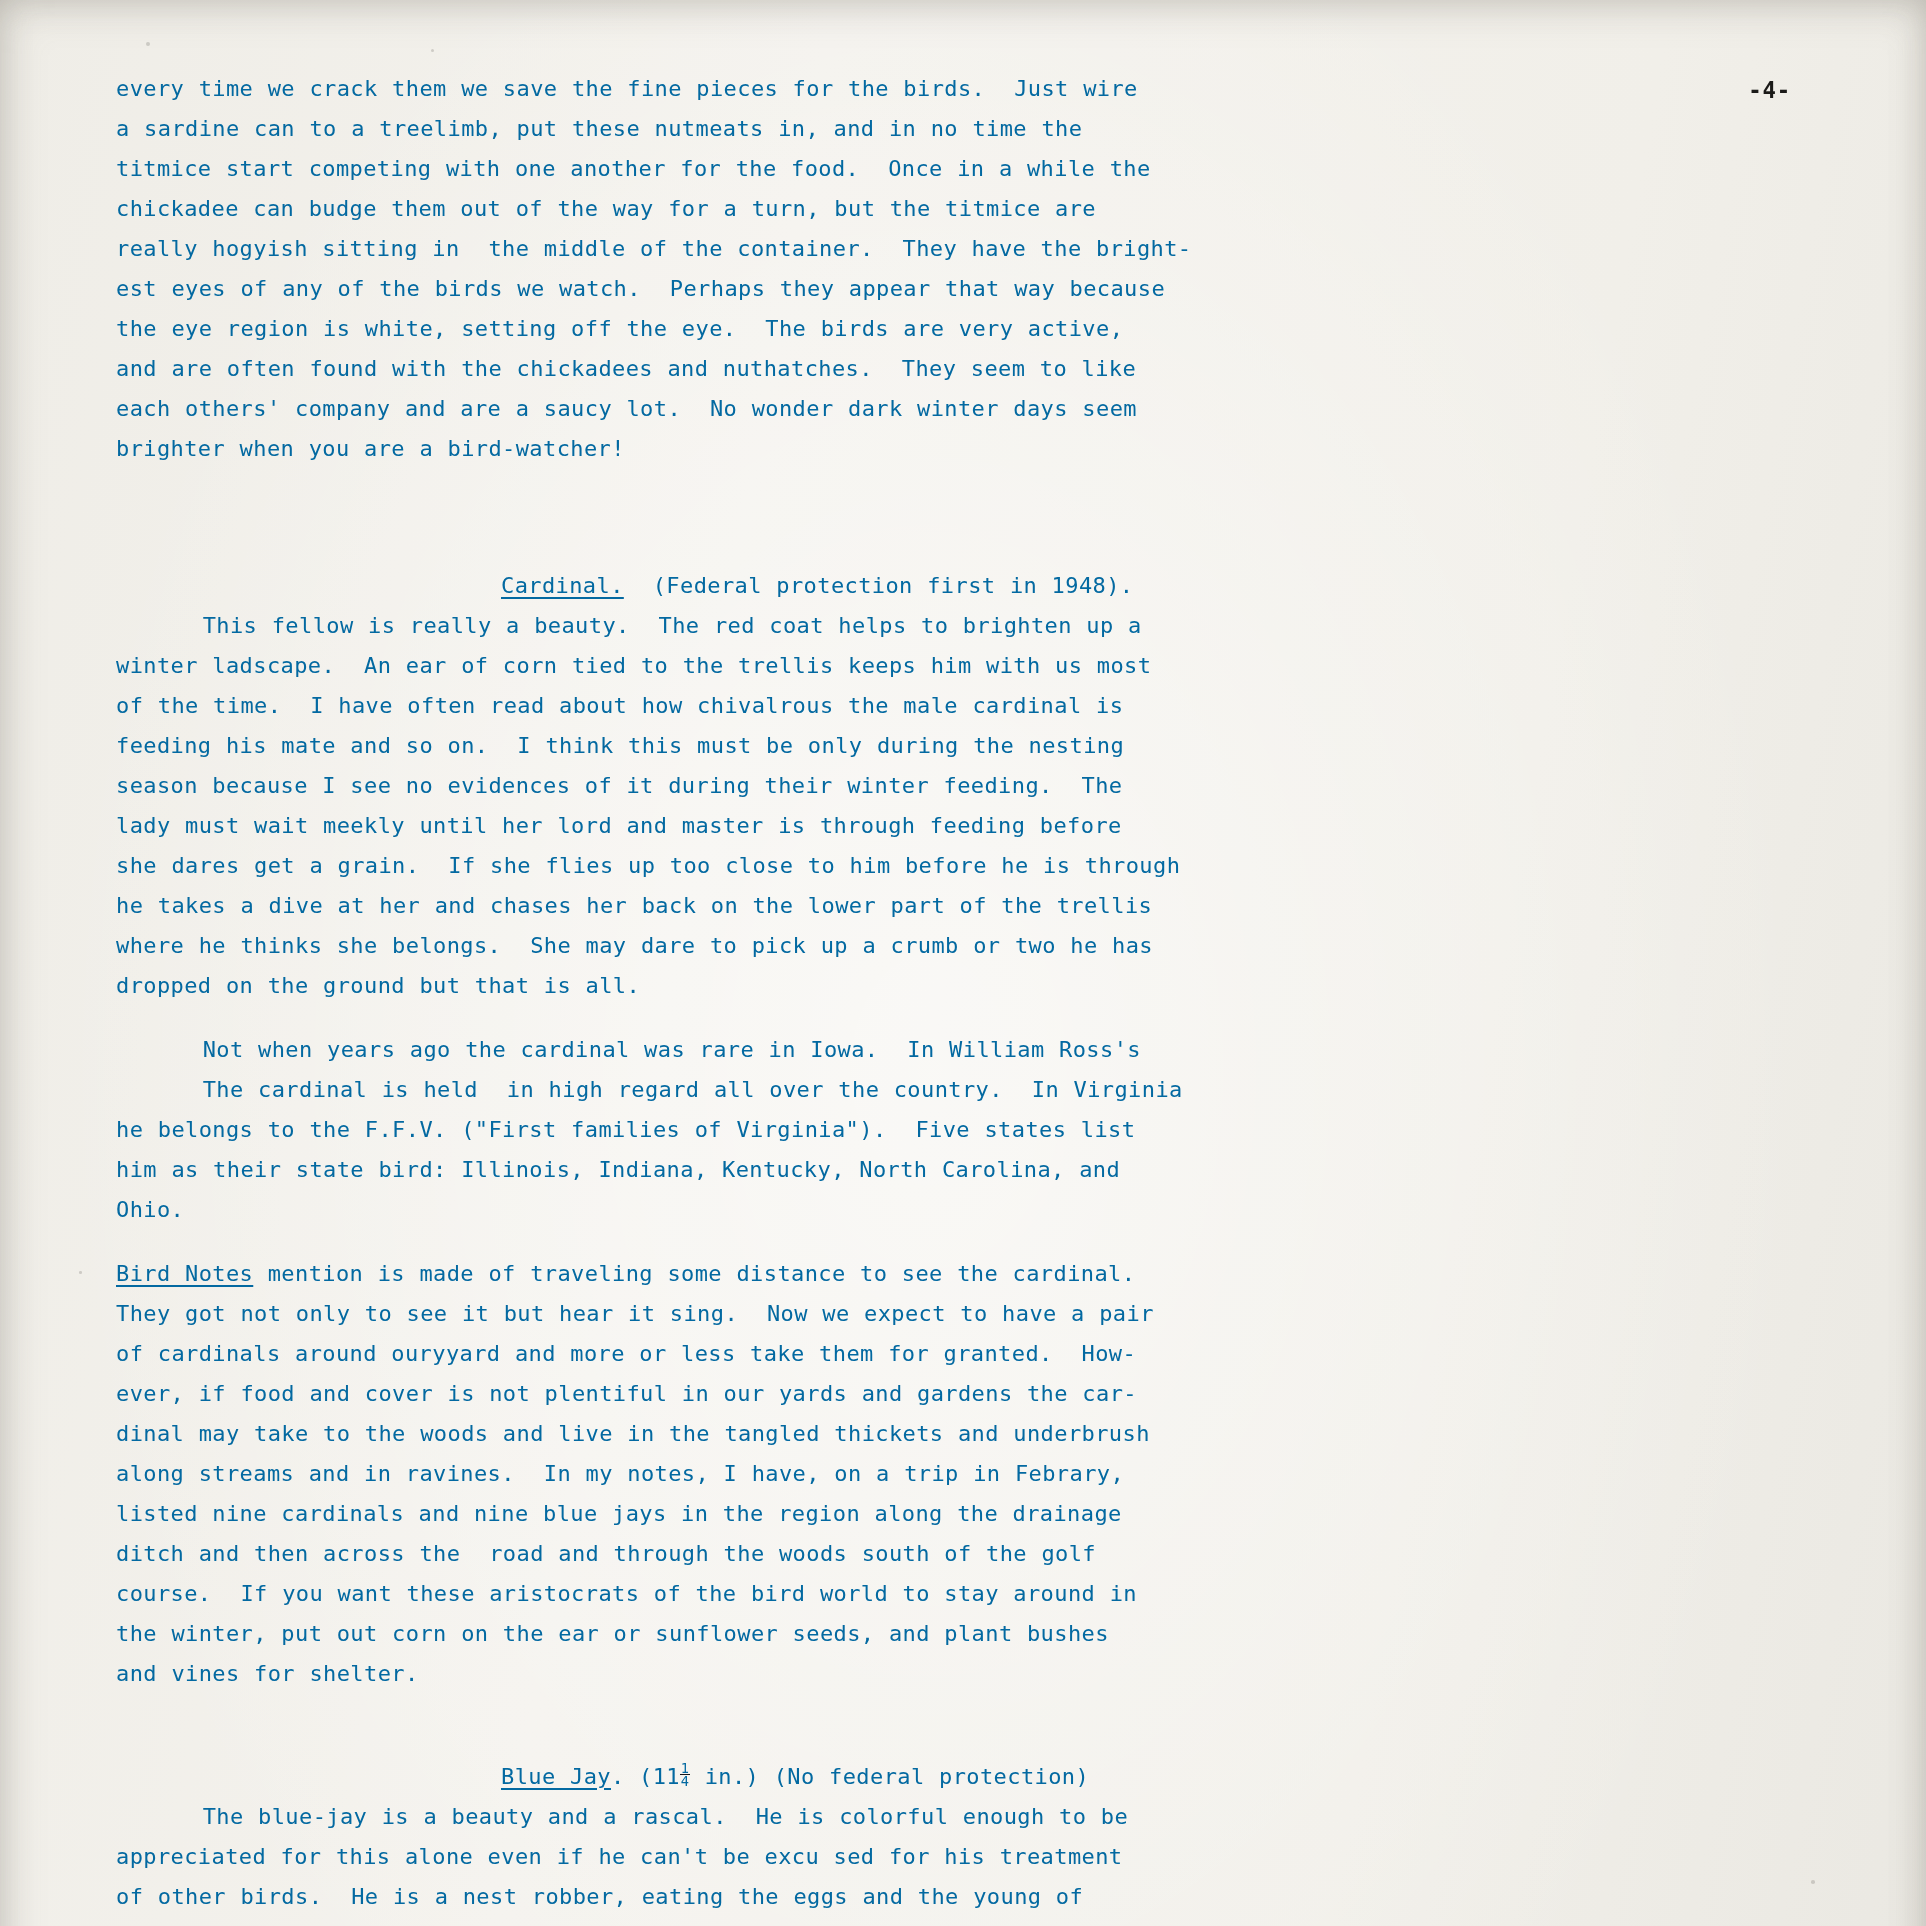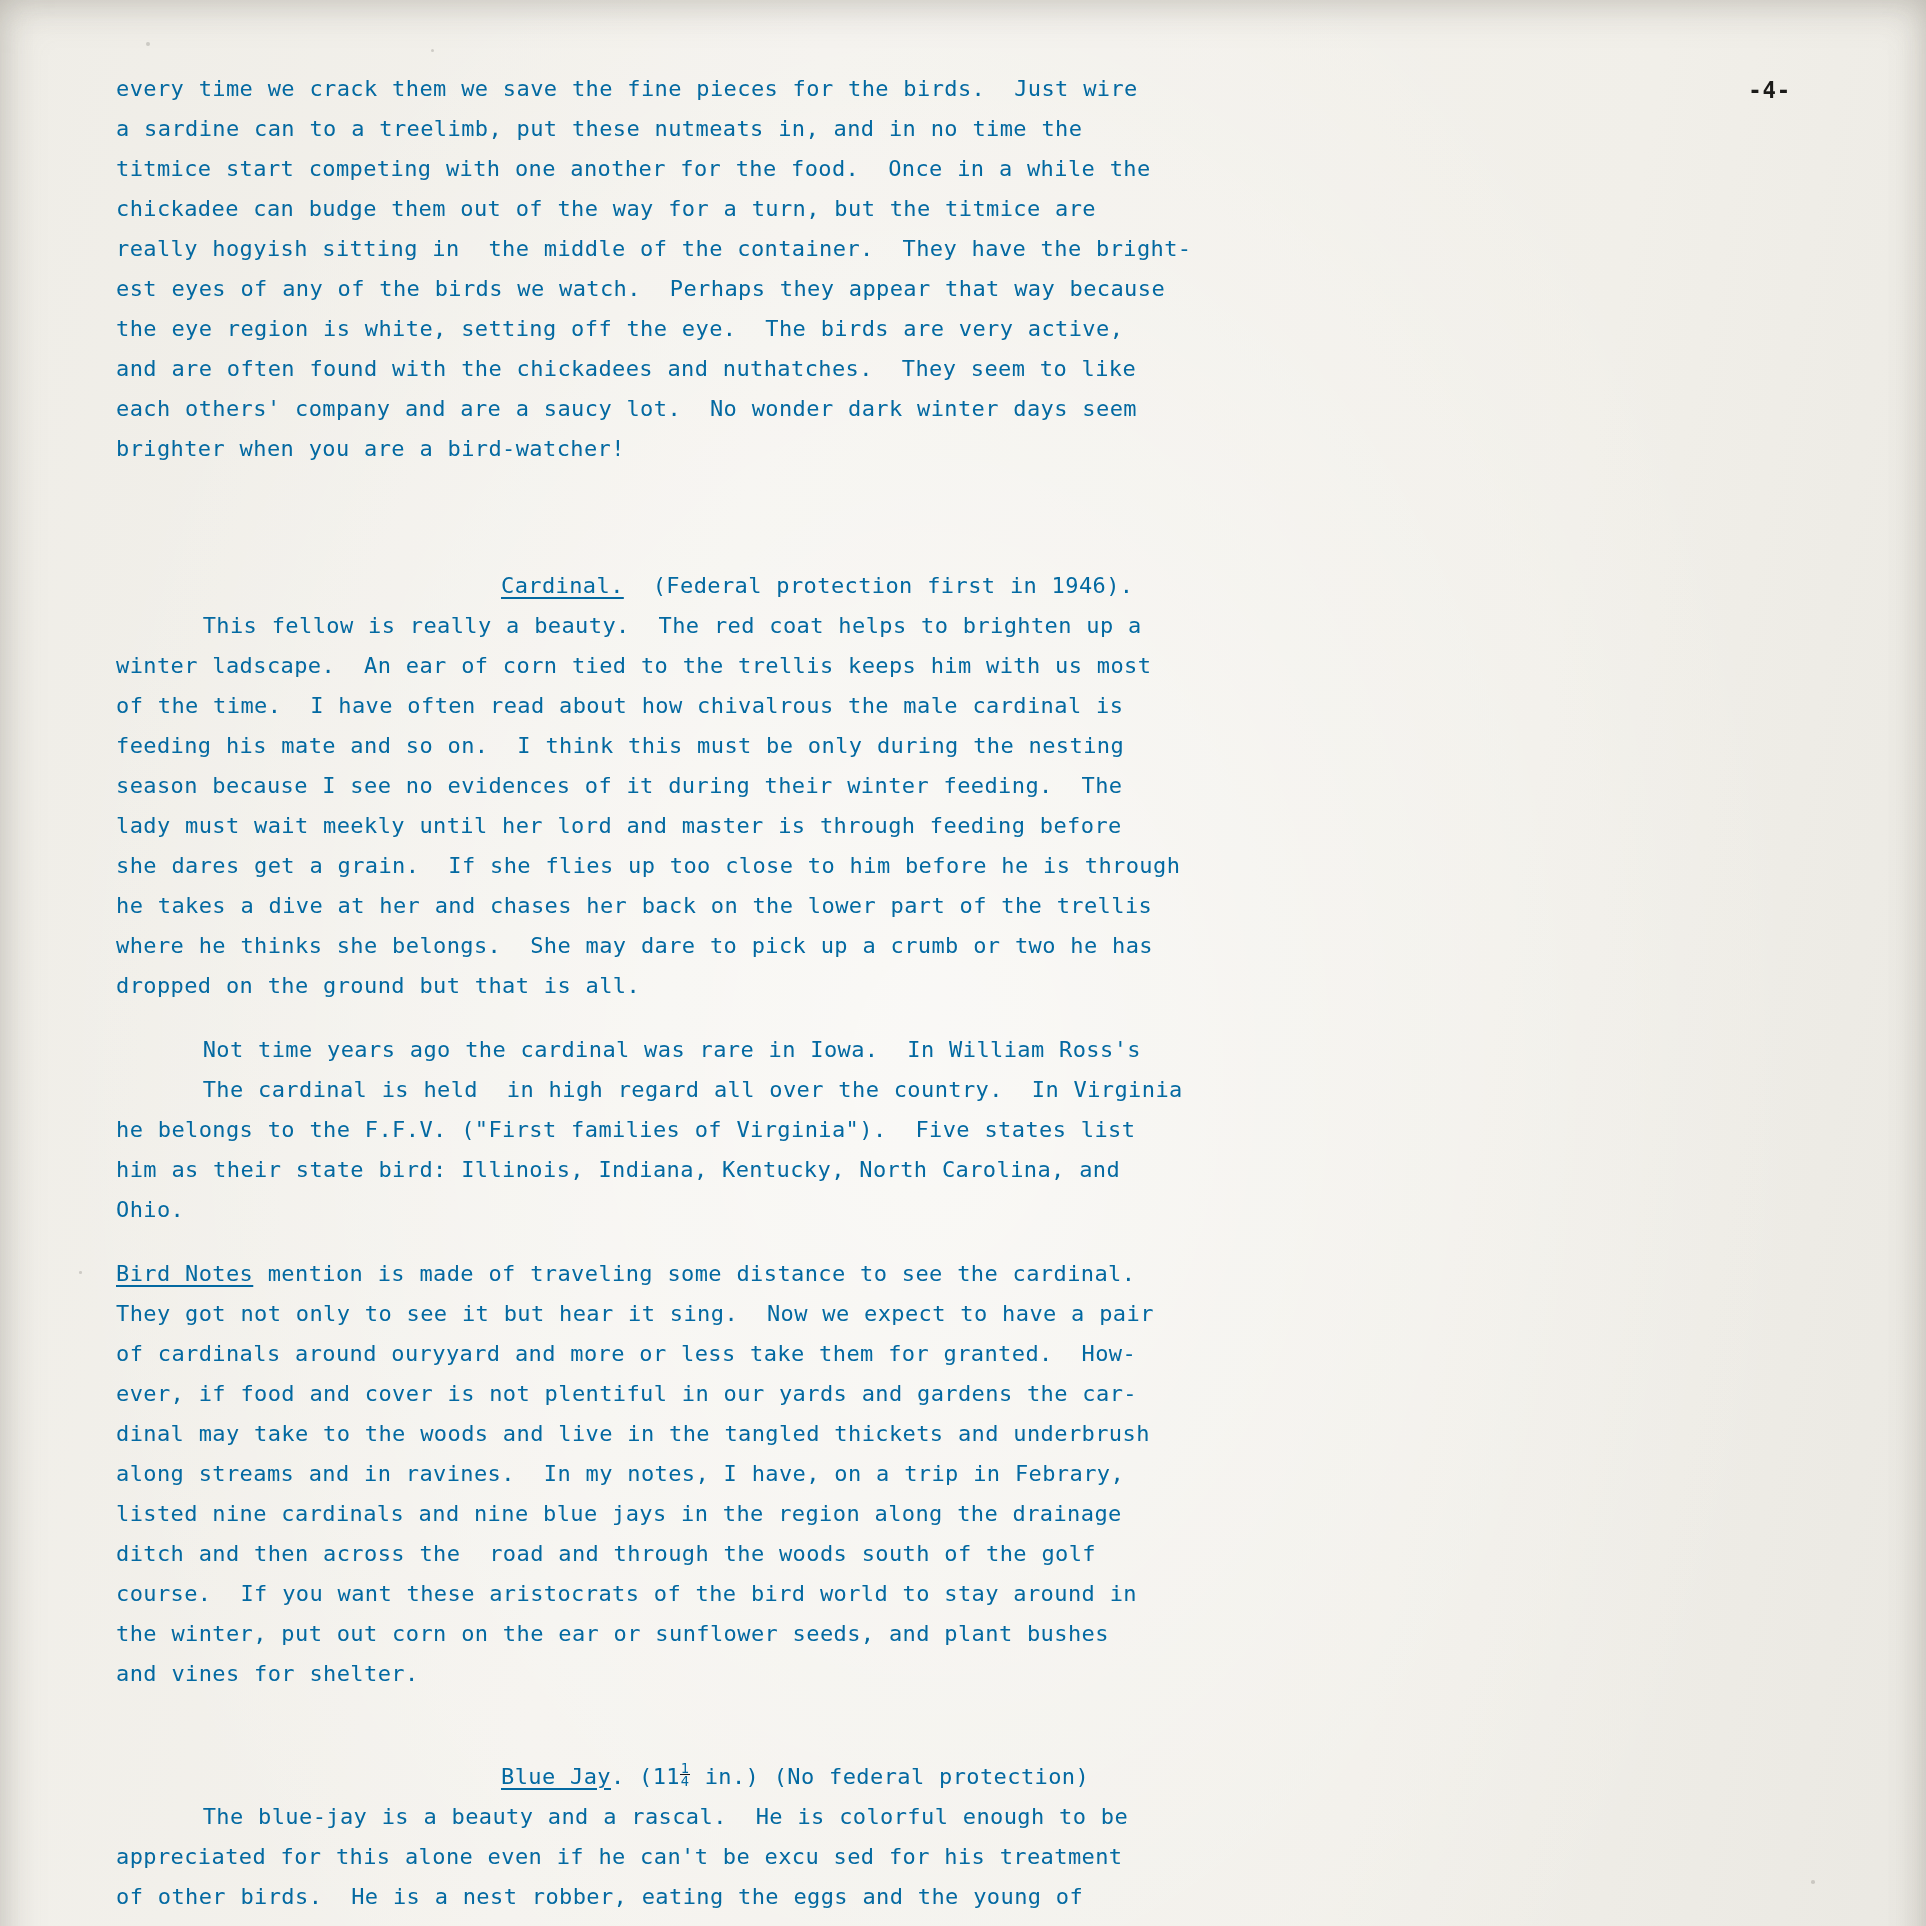--- a/index.html
+++ b/index.html
@@ -113,34 +113,34 @@
 chickadee can budge them out of the way for a turn, but the titmice are
 really hogyish sitting in  the middle of the container.  They have the bright-
 est eyes of any of the birds we watch.  Perhaps they appear that way because
 the eye region is white, setting off the eye.  The birds are very active,
 and are often found with the chickadees and nuthatches.  They seem to like
 each others' company and are a saucy lot.  No wonder dark winter days seem
 brighter when you are a bird-watcher!</div>
 
     <div class="gap-md"></div>
 
-    <div class="typed heading-line"><span class="ul">Cardinal.</span><span>  (Federal protection first in 1946).</span></div>
+    <div class="typed heading-line"><span class="ul">Cardinal.</span><span>  (Federal protection first in 1948).</span></div>
 
     <div class="typed para">      This fellow is really a beauty.  The red coat helps to brighten up a
 winter ladscape.  An ear of corn tied to the trellis keeps him with us most
 of the time.  I have often read about how chivalrous the male cardinal is
 feeding his mate and so on.  I think this must be only during the nesting
 season because I see no evidences of it during their winter feeding.  The
 lady must wait meekly until her lord and master is through feeding before
 she dares get a grain.  If she flies up too close to him before he is through
 he takes a dive at her and chases her back on the lower part of the trellis
 where he thinks she belongs.  She may dare to pick up a crumb or two he has
 dropped on the ground but that is all.</div>
 
-    <div class="typed para tight">      Not time years ago the cardinal was rare in Iowa.  In William Ross's</div>
+    <div class="typed para tight">      Not when years ago the cardinal was rare in Iowa.  In William Ross's</div>
     <div class="typed para">      The cardinal is held  in high regard all over the country.  In Virginia
 he belongs to the F.F.V. ("First families of Virginia").  Five states list
 him as their state bird: Illinois, Indiana, Kentucky, North Carolina, and
 Ohio.</div>
 
     <div class="typed para"><span class="ul">Bird Notes</span><span> mention is made of traveling some distance to see the cardinal.
 They got not only to see it but hear it sing.  Now we expect to have a pair
 of cardinals around ouryyard and more or less take them for granted.  How-
 ever, if food and cover is not plentiful in our yards and gardens the car-
 dinal may take to the woods and live in the tangled thickets and underbrush

